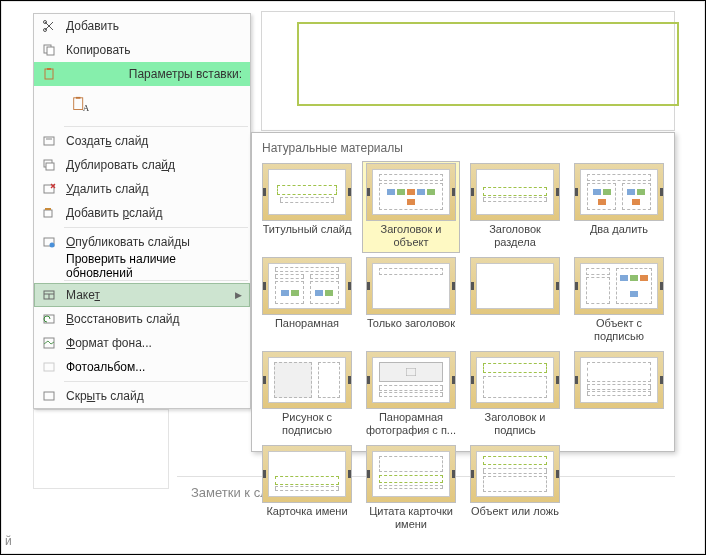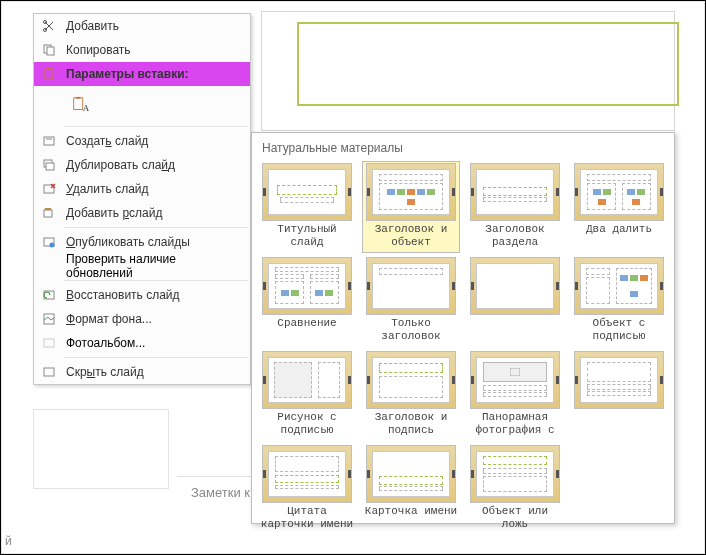--- a/index.html
+++ b/index.html
@@ -78,22 +78,23 @@
   }
   .ctx .item {
     display: flex;
     align-items: center;
     height: 24px;
     padding: 0 8px 0 6px;
     cursor: default;
     position: relative;
   }
   .ctx .item.header {
-    background: #d946ef;
-    font-weight: bold;
+    background: #86efac;
+    font-weight: normal;
+    justify-content: space-between;
   }
   .ctx .item.hover {
     background: #cde4d0;
     outline: 1px solid #9bbf9e;
     outline-offset: -1px;
   }
   .ctx .item.disabled { color: #000000; }
   .ctx .ico {
     width: 18px;
     height: 18px;
@@ -128,21 +129,21 @@
     align-items: center;
     justify-content: center;
   }
 
   
   .flyout {
     position: absolute;
     left: 250px;
     top: 131px;
     width: 424px;
-    height: 392px;
+    height: 320px;
     background: #fff;
     border: 1px solid #bdbdbd;
     box-shadow: 2px 2px 5px rgba(0,0,0,0.2);
     padding: 4px 6px;
   }
   .fly-title {
     font-size: 12px;
     color: #666;
     padding: 4px 4px 6px 4px;
   }
@@ -160,21 +161,20 @@
     outline: 1px solid #bcbcbc;
     outline-offset: -1px;
   }
   .cell .cap {
     font-size: 11px;
     color: #444;
     line-height: 1.15;
     height: 28px;
     margin-top: 2px;
     overflow: hidden;
-    font-family: Liberation Mono, monospace;
   }
   .thumb {
     width: 90px;
     height: 58px;
     margin: 0 auto;
     position: relative;
     background: linear-gradient(#e9d8a6, #e2c77f);
     border: 1px solid #bfbfbf;
     overflow: hidden;
   }
@@ -340,20 +340,31 @@
       <span><span></span><span class="u">О</span><span>публиковать слайды</span></span>
     </div>
 
     <div class="item disabled">
       <span class="ico"></span>
       <span>Проверить наличие обновлений</span>
     </div>
 
     <div class="sep"></div>
 
+    <div class="item hover">
+      <span class="ico">
+        <svg width="14" height="14" viewBox="0 0 14 14">
+            <rect x="2" y="3" width="10" height="8" fill="none" stroke="#666"></rect>
+            <line x1="2" y1="6" x2="12" y2="6" stroke="#666"></line>
+            <line x1="7" y1="6" x2="7" y2="11" stroke="#666"></line>
+          </svg>
+      </span>
+      <span><span>Маке</span><span class="u">т</span></span>
+      <span class="sub-arrow">▶</span>
+    </div>
 
     <div class="item">
       <span class="ico">
         <svg width="14" height="14" viewBox="0 0 14 14">
             <rect x="2" y="3" width="10" height="8" fill="none" stroke="#888"></rect>
             <path d="M5 10 a3 3 0 1 1 3 -3" fill="none" stroke="#3a8a3a"></path>
           </svg>
       </span>
       <span><span></span><span class="u">В</span><span>осстановить слайд</span></span>
     </div>
@@ -469,21 +480,21 @@
                 </div>
               </div>
           <div class="ph" style="right:8%;width:38%;top:38%;bottom:8%">
                 <div class="content-icons">
                   <div class="ci"></div>
                   <div class="ci g"></div>
                 </div>
               </div>
         </div>
           </div>
-        <div class="cap">Сравнение</div>
+        <div class="cap">Панорамная</div>
       </div>
 
       <div class="cell">
         <div class="thumb">
             <div class="inner">
           <div class="ph" style="left:8%;right:8%;top:8%;height:18%"></div>
         </div>
           </div>
         <div class="cap">Только заголовок</div>
       </div>
@@ -513,81 +524,81 @@
       </div>
 
       <div class="cell">
         <div class="thumb">
             <div class="inner">
           <div class="ph" style="left:6%;width:50%;top:8%;bottom:8%;background:#f0f0f0"></div>
           <div class="ph" style="right:6%;width:30%;top:8%;bottom:8%"></div>
         </div>
           </div>
         <div class="cap">Рисунок с подписью</div>
-      </div>
-
-      <div class="cell">
-        <div class="thumb">
-            <div class="inner">
-          <div class="ph green" style="left:8%;right:8%;top:12%;height:22%"></div>
-          <div class="ph" style="left:8%;right:8%;top:40%;bottom:10%"></div>
-        </div>
-          </div>
-        <div class="cap">Заголовок и подпись</div>
       </div>
 
       <div class="cell">
         <div class="thumb">
             <div class="inner">
           <div class="ph" style="left:8%;right:8%;top:10%;height:45%;background:#f0f0f0;border-style:solid;display:flex;align-items:center;justify-content:center">
                 <svg width="10" height="8">
                   <rect width="10" height="8" fill="none" stroke="#aaa"></rect>
                 </svg>
               </div>
           <div class="ph" style="left:8%;right:8%;top:62%;height:12%"></div>
           <div class="ph" style="left:8%;right:8%;top:78%;height:10%"></div>
         </div>
           </div>
         <div class="cap">Панорамная фотография с п...</div>
       </div>
 
       <div class="cell">
         <div class="thumb">
             <div class="inner">
+          <div class="ph green" style="left:8%;right:8%;top:12%;height:22%"></div>
+          <div class="ph" style="left:8%;right:8%;top:40%;bottom:10%"></div>
+        </div>
+          </div>
+        <div class="cap">Заголовок и подпись</div>
+      </div>
+
+      <div class="cell">
+        <div class="thumb">
+            <div class="inner">
           <div class="ph" style="left:8%;right:8%;top:10%;height:45%"></div>
           <div class="ph" style="left:8%;right:8%;top:60%;height:12%"></div>
           <div class="ph" style="left:8%;right:8%;top:76%;height:10%"></div>
         </div>
           </div>
       </div>
 
       <div class="cell">
         <div class="thumb">
             <div class="inner">
+          <div class="ph green" style="left:8%;right:8%;top:55%;height:20%"></div>
+          <div class="ph" style="left:8%;right:8%;top:78%;height:10%"></div>
+        </div>
+          </div>
+        <div class="cap">Карточка имени</div>
+      </div>
+
+      <div class="cell">
+        <div class="thumb">
+            <div class="inner">
           <div class="ph" style="left:8%;right:8%;top:10%;height:35%"></div>
           <div class="ph green" style="left:8%;right:8%;top:52%;height:18%"></div>
           <div class="ph" style="left:8%;right:8%;top:74%;height:10%"></div>
         </div>
           </div>
         <div class="cap">Цитата карточки имени</div>
       </div>
 
       <div class="cell">
         <div class="thumb">
             <div class="inner">
-          <div class="ph green" style="left:8%;right:8%;top:55%;height:20%"></div>
-          <div class="ph" style="left:8%;right:8%;top:78%;height:10%"></div>
-        </div>
-          </div>
-        <div class="cap">Карточка имени</div>
-      </div>
-
-      <div class="cell">
-        <div class="thumb">
-            <div class="inner">
           <div class="ph green" style="left:8%;right:8%;top:10%;height:20%"></div>
           <div class="ph" style="left:8%;right:8%;top:36%;height:14%"></div>
           <div class="ph" style="left:8%;right:8%;top:54%;bottom:10%"></div>
         </div>
           </div>
         <div class="cap">Объект или ложь</div>
       </div>
 
     </div>
   </div>

